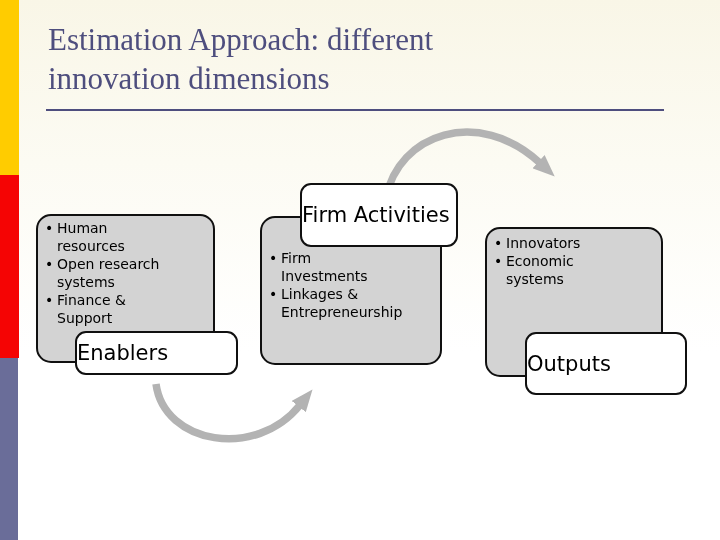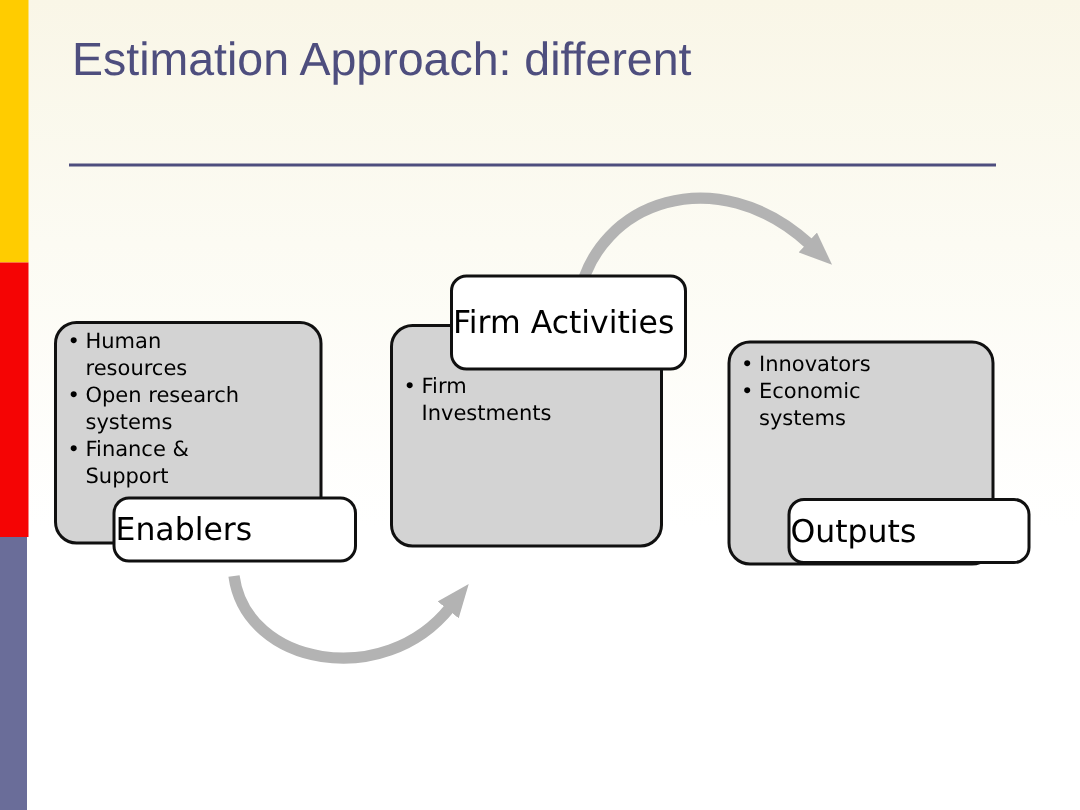--- a/index.html
+++ b/index.html
@@ -10,21 +10,21 @@
   }
   
   .bar{position:absolute;left:0;width:19px;}
   .bar-yellow{top:0;height:175px;background:#ffcc00;}
   .bar-red{top:175px;height:183px;background:#f50404;}
   .bar-slate{top:358px;height:182px;width:18px;background:#6a6d99;}
 
   
   .title{
     position:absolute;left:48px;top:20px;width:560px;
-    font-family:Liberation Sans, sans-serif;
+    font-family:Liberation Serif, serif;
     font-size:31px;line-height:39px;color:#4e4e7e;font-weight:400;
   }
   .title-rule{position:absolute;left:46px;top:109px;width:618px;height:2px;background:#4e4e7e;}
 
   
   .arrows{position:absolute;left:0;top:0;z-index:1;}
 
   
   .gray-box{
     position:absolute;z-index:2;box-sizing:border-box;
@@ -42,33 +42,34 @@
 
   
   .label-box{
     position:absolute;z-index:3;box-sizing:border-box;
     background:#ffffff;border:2.5px solid #101010;border-radius:11px;
     display:flex;align-items:center;text-align:center;
     font-size:21px;line-height:26px;color:#000;
   }
   .label-enablers{left:75px;top:331px;width:163px;height:44px;}
   .label-activities{left:300px;top:183px;width:158px;height:64px;}
-  .label-outputs{left:525px;top:332px;width:162px;height:44px;}
+  .label-outputs{left:525px;top:332px;width:162px;height:63px;}
 </style>
 </head>
 <body>
 
 <div>
 
   <div class="bar bar-yellow"></div>
   <div class="bar bar-red"></div>
   <div class="bar bar-slate"></div>
 
   <div class="title">
     <div>Estimation Approach: different</div>
+    <div>innovation dimensions</div>
   </div>
   <div class="title-rule"></div>
 
   <svg class="arrows" width="720" height="540" viewBox="0 0 720 540">
     <defs>
       <marker id="ah" markerUnits="userSpaceOnUse" markerWidth="22" markerHeight="18" refX="2" refY="9" orient="auto">
         <path d="M0,0 L22,9 L0,18 Z" fill="#b3b3b3"></path>
       </marker>
     </defs>
     <path d="M 386 198 C 398 134, 478 106, 540 163" fill="none" stroke="#b3b3b3" stroke-width="7.5" marker-end="url(#ah)"></path>
@@ -82,20 +83,21 @@
       <li>Finance &amp; Support</li>
     </ul>
   </div>
   <div class="label-box label-enablers">
     <span>Enablers</span>
   </div>
 
   <div class="gray-box box-activities-src">
     <ul>
       <li>Firm Investments</li>
+      <li>Linkages &amp; Entrepreneurship</li>
     </ul>
   </div>
   <div class="label-box label-activities">
     <span>Firm Activities</span>
   </div>
 
   <div class="gray-box box-outputs-src">
     <ul>
       <li>Innovators</li>
       <li>Economic systems</li>

